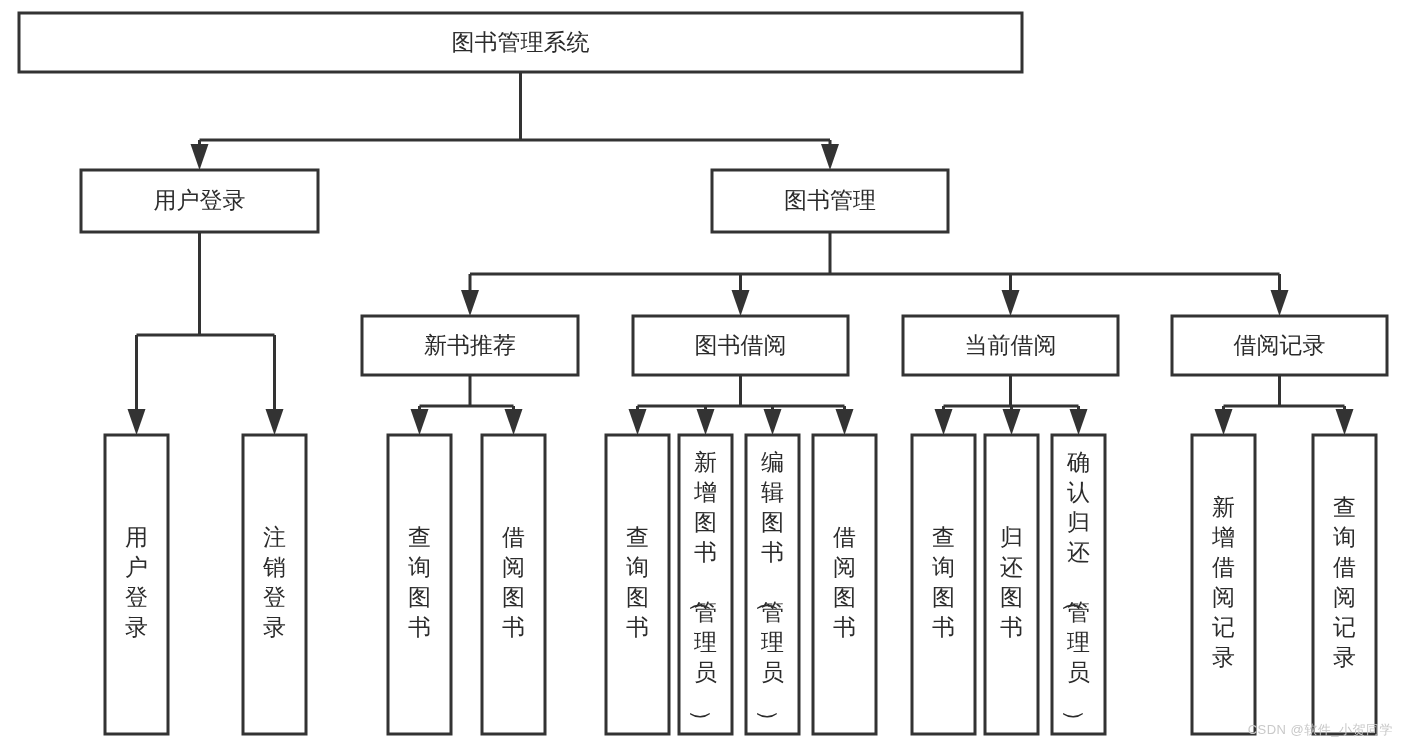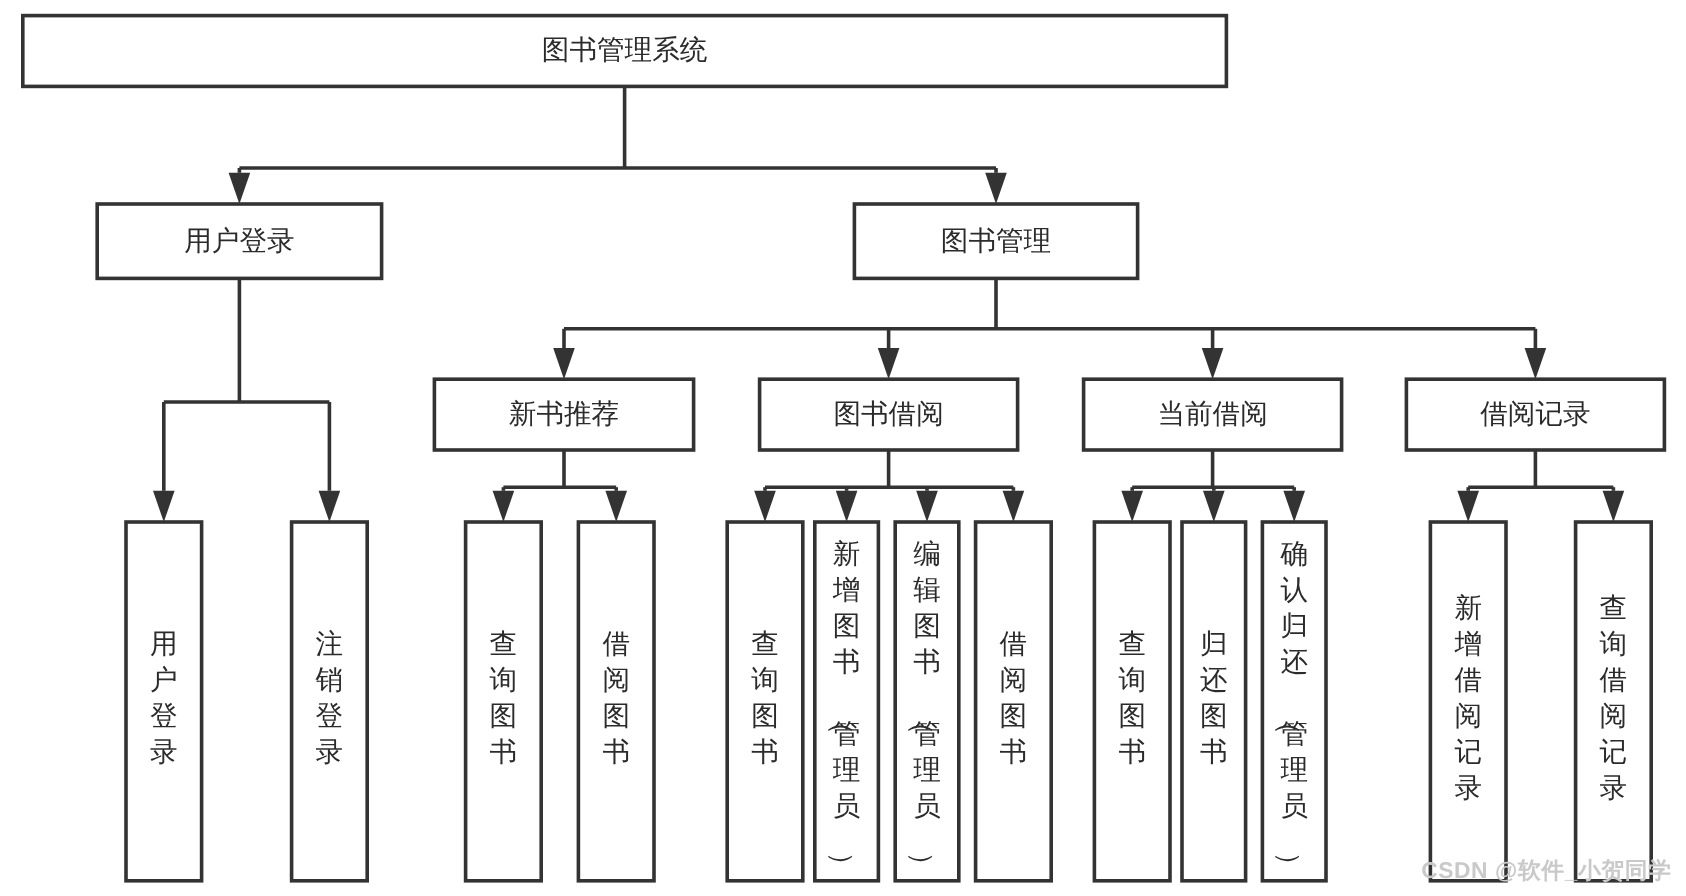--- a/index.html
+++ b/index.html
@@ -52,26 +52,25 @@
     font-family: "Liberation Sans", "DejaVu Sans", sans-serif;
     font-size: 23px;
     fill: #2b2b2b;
     text-anchor: middle;
   }
   .watermark {
     position: absolute;
     right: 12px;
     bottom: 6px;
     font-family: "Liberation Sans", "DejaVu Sans", sans-serif;
-    font-size: 19px;
+    font-size: 13px;
     color: #c9c9c9;
     letter-spacing: 0.5px;
     white-space: nowrap;
     user-select: none;
-    font-weight: bold;
   }
 </style>
 </head>
 <body>
 
 <div id="diagram-root">
   <svg class="flow-canvas" id="flow-canvas" viewBox="0 0 1405 747" xmlns="http://www.w3.org/2000/svg">
       <g>
         <line x1="520.5" y1="72" x2="520.5" y2="140" class="connector"></line>
         <line x1="199.5" y1="140" x2="830" y2="140" class="connector"></line>

